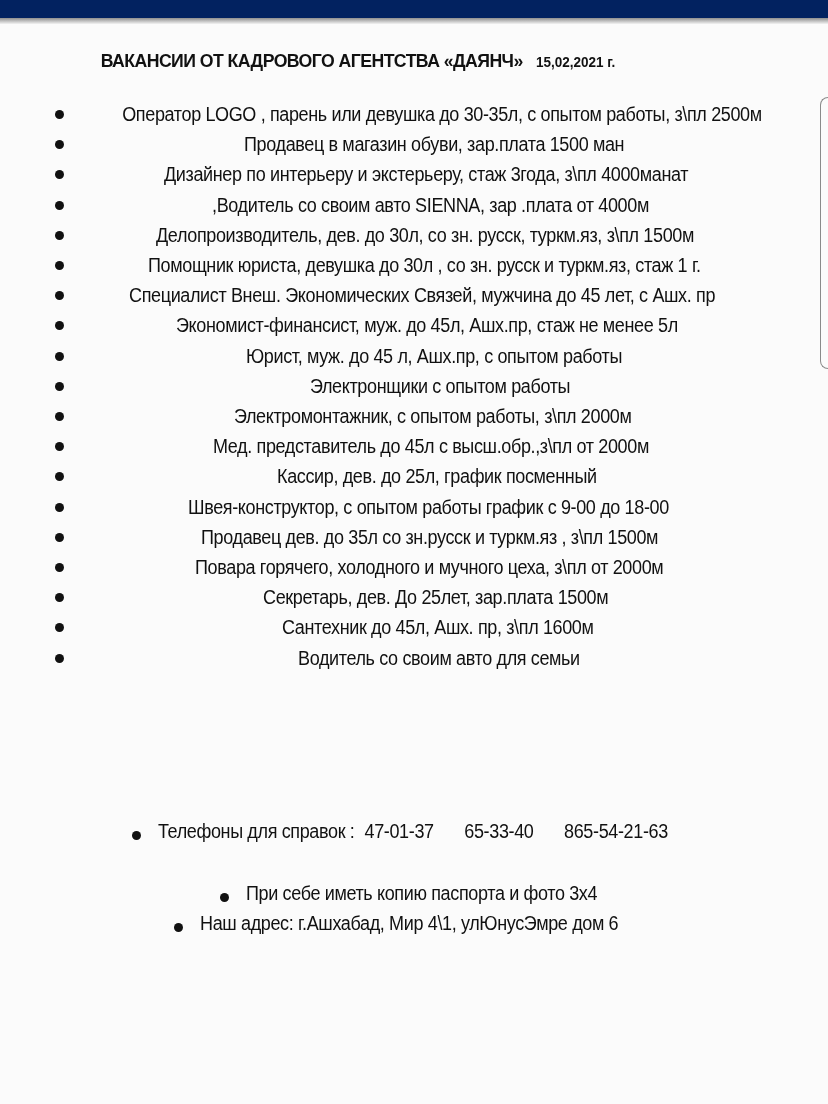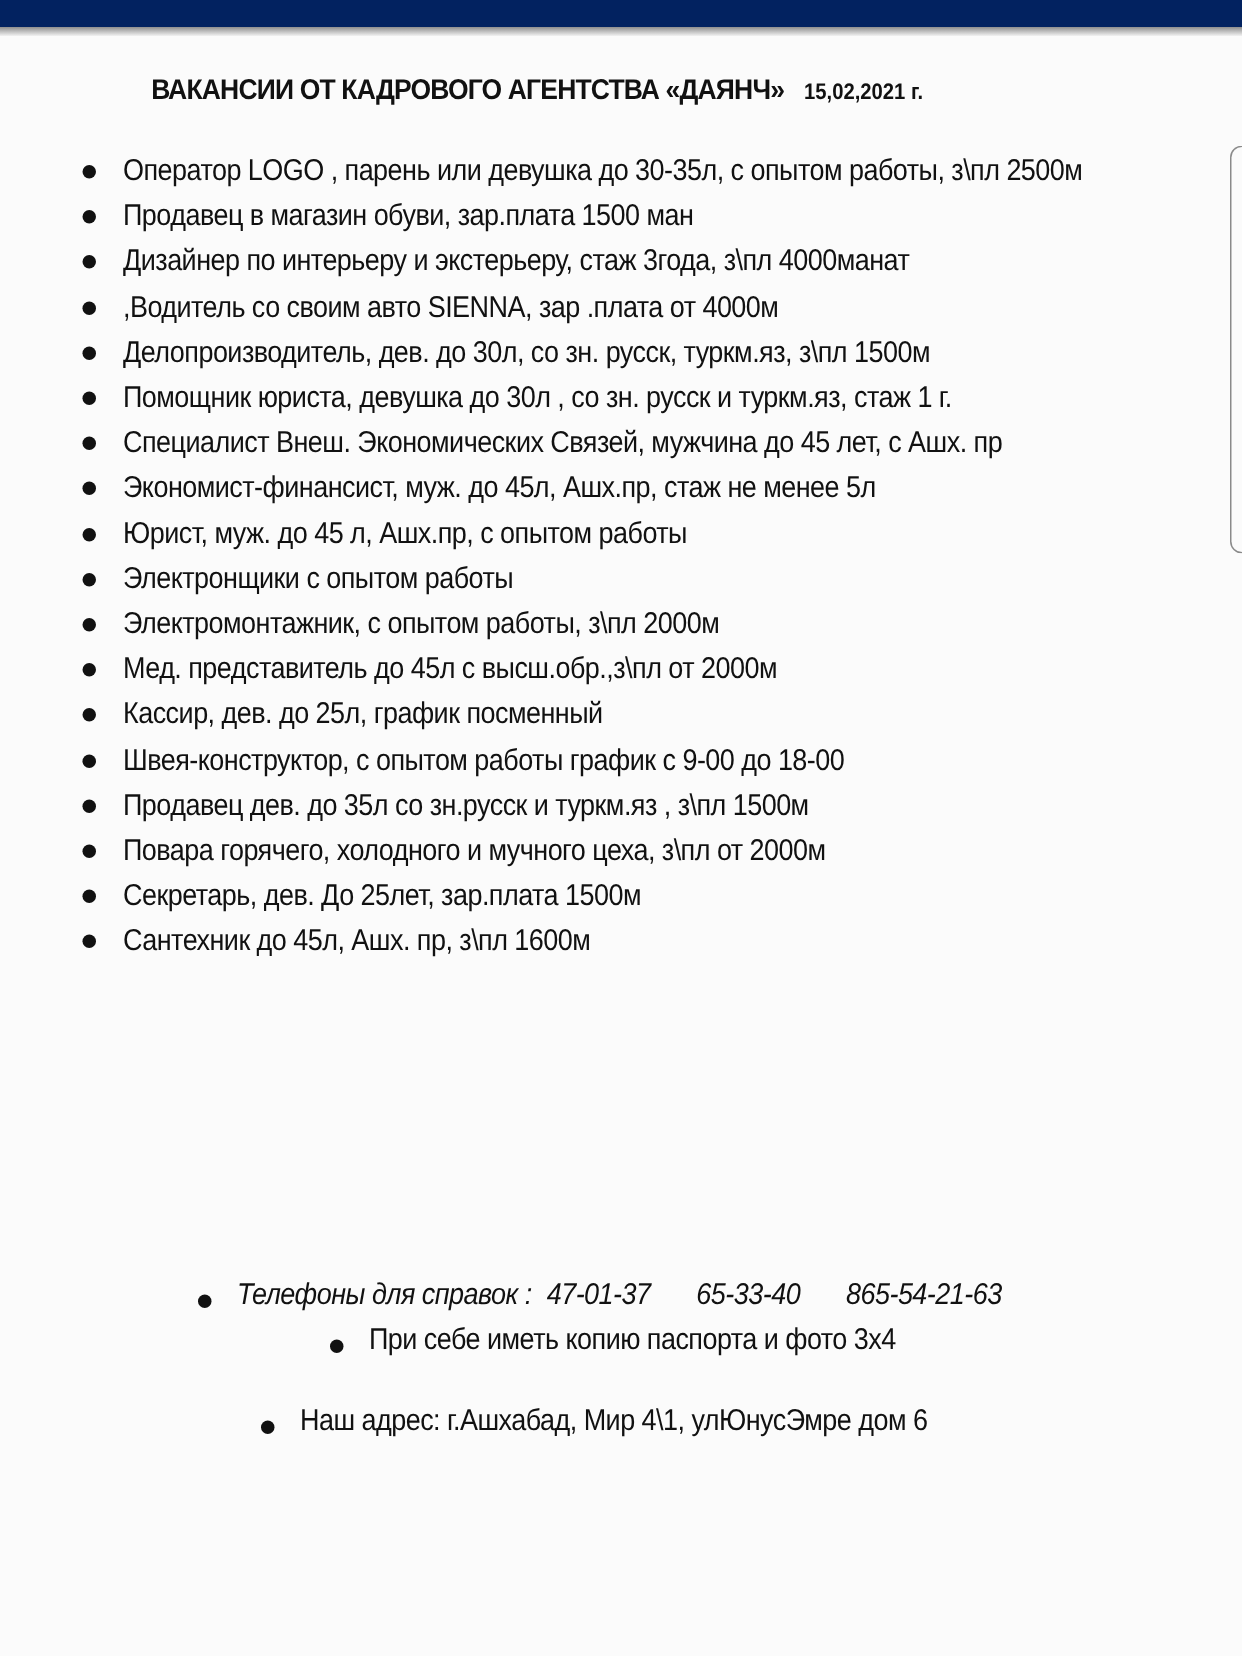--- a/index.html
+++ b/index.html
@@ -26,21 +26,21 @@
   .title {
     font-weight: bold; font-size: 19px; letter-spacing: -0.6px;
     display: inline-block; transform: scaleX(0.93); transform-origin: right center;
   }
   .date {
     font-weight: bold; font-size: 15px; margin-left: 8px;
     display: inline-block; transform: scaleX(0.9); transform-origin: left center;
   }
   .list {
     position: absolute; left: 0; top: 99px; width: 828px;
-    margin: 0; padding: 0; list-style: none;
+    margin: 0; padding: 0; list-style: none; text-align: center;
   }
   .list li {
     position: relative;
     padding-left: 82px;
     font-size: 20px;
     line-height: 30.2px;
     white-space: nowrap;
     letter-spacing: -0.4px;
   }
   .list li .txt { display: inline-block; transform: scaleX(0.9); transform-origin: left center; }
@@ -85,33 +85,34 @@
   <li><span class="bullet"></span><span class="txt">Юрист, муж. до 45 л, Ашх.пр,  с опытом работы</span></li>
   <li><span class="bullet"></span><span class="txt">Электронщики с опытом работы</span></li>
   <li><span class="bullet"></span><span class="txt">Электромонтажник, с опытом работы, з\пл 2000м</span></li>
   <li><span class="bullet"></span><span class="txt">Мед. представитель до 45л с высш.обр.,з\пл от 2000м</span></li>
   <li><span class="bullet"></span><span class="txt">Кассир, дев. до 25л, график посменный</span></li>
   <li><span class="bullet"></span><span class="txt">Швея-конструктор, с опытом работы график с 9-00 до 18-00</span></li>
   <li><span class="bullet"></span><span class="txt">Продавец дев. до 35л со зн.русск и туркм.яз , з\пл 1500м</span></li>
   <li><span class="bullet"></span><span class="txt">Повара  горячего, холодного и мучного цеха,  з\пл от 2000м</span></li>
   <li><span class="bullet"></span><span class="txt">Секретарь, дев. До 25лет, зар.плата 1500м</span></li>
   <li><span class="bullet"></span><span class="txt">Сантехник до 45л, Ашх. пр, з\пл 1600м</span></li>
+  <li><span class="bullet"></span><span class="txt">Водитель со своим авто для семьи</span></li>
 </ul>
 
-<div class="footer-line" style="left:78px; top:852px; padding-left:80px;font-style:italic;">
+<div class="footer-line" style="left:78px; top:820px; padding-left:80px;">
   <span class="bullet" style="left:54px;"></span>
   <span class="txt">
     <span>Телефоны для справок :</span>
     <span style="margin-left:6px;">47-01-37</span><span class="phone">65-33-40</span><span class="phone">865-54-21-63</span>
   </span>
 </div>
 
 <div class="footer-line" style="left:166px; top:882px; padding-left:80px;">
   <span class="bullet" style="left:54px;"></span>
   <span class="txt">При себе иметь копию паспорта и фото 3х4</span>
 </div>
 
-<div class="footer-line" style="left:120px; top:936px; padding-left:80px;text-align:center;">
+<div class="footer-line" style="left:120px; top:912px; padding-left:80px;text-align:center;">
   <span class="bullet" style="left:54px;"></span>
   <span class="txt">Наш адрес: г.Ашхабад, Мир 4\1, улЮнусЭмре  дом 6</span>
 </div>
 
 <div class="scroll-thumb"></div>
 
 </body></html>

